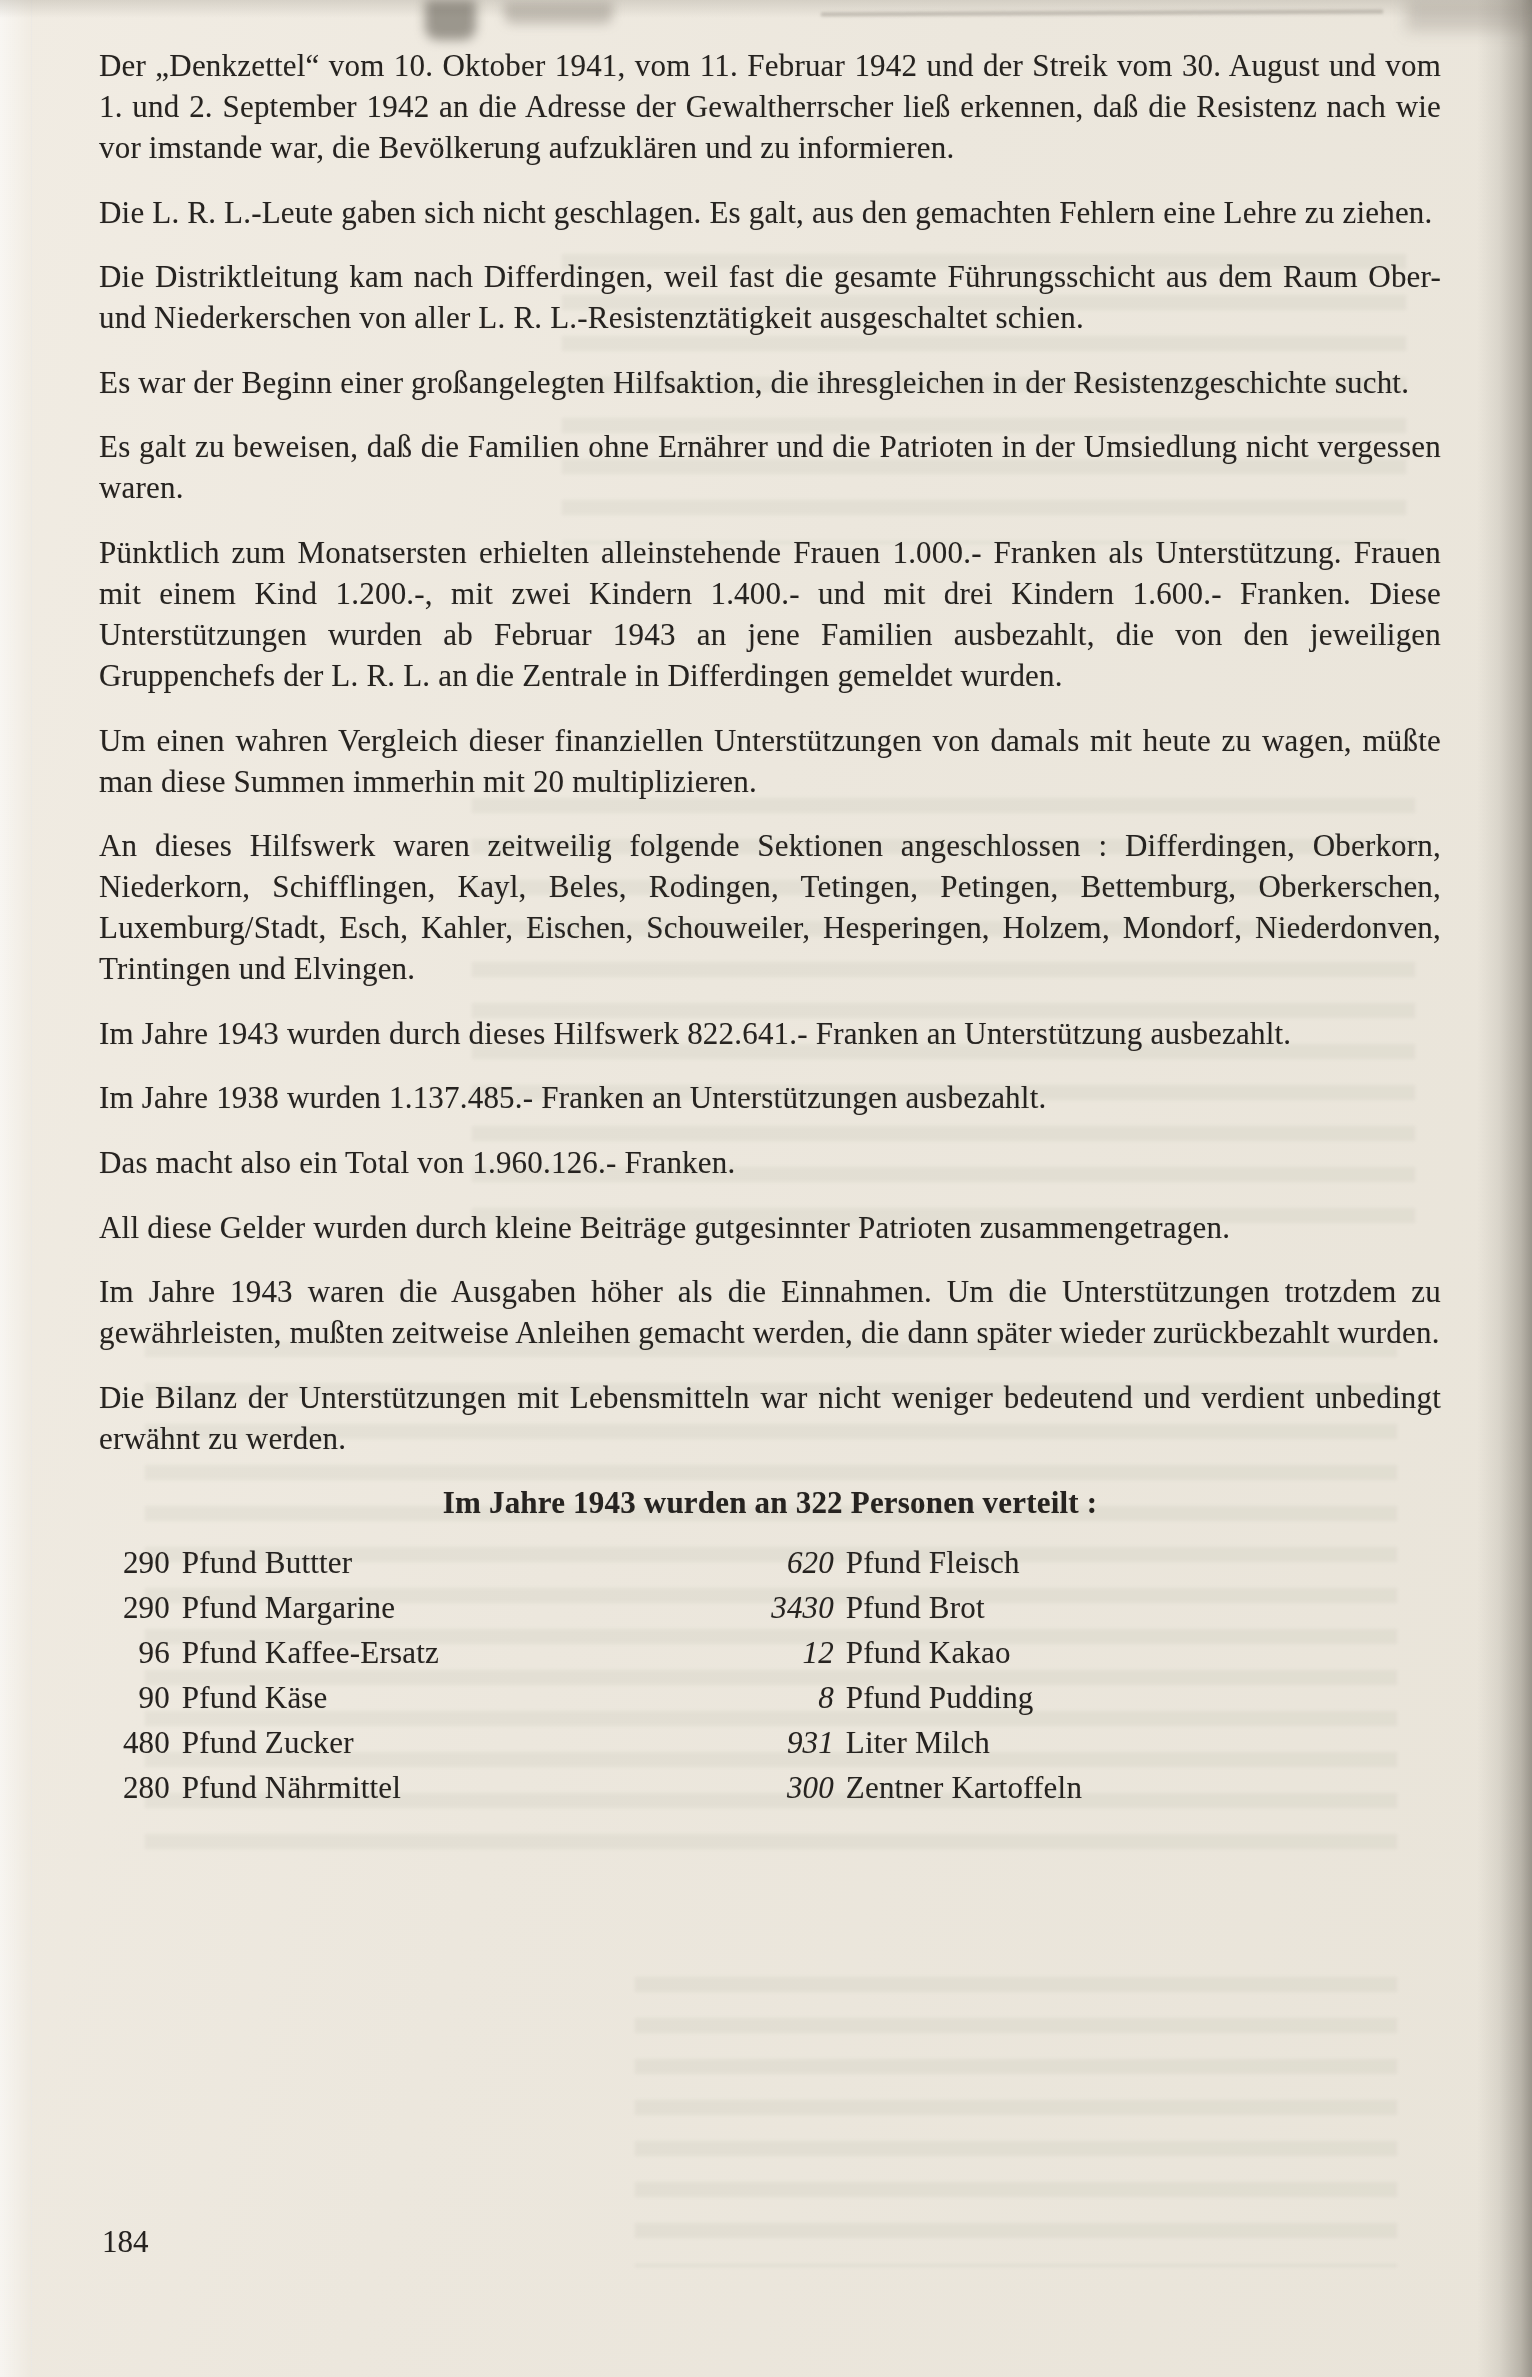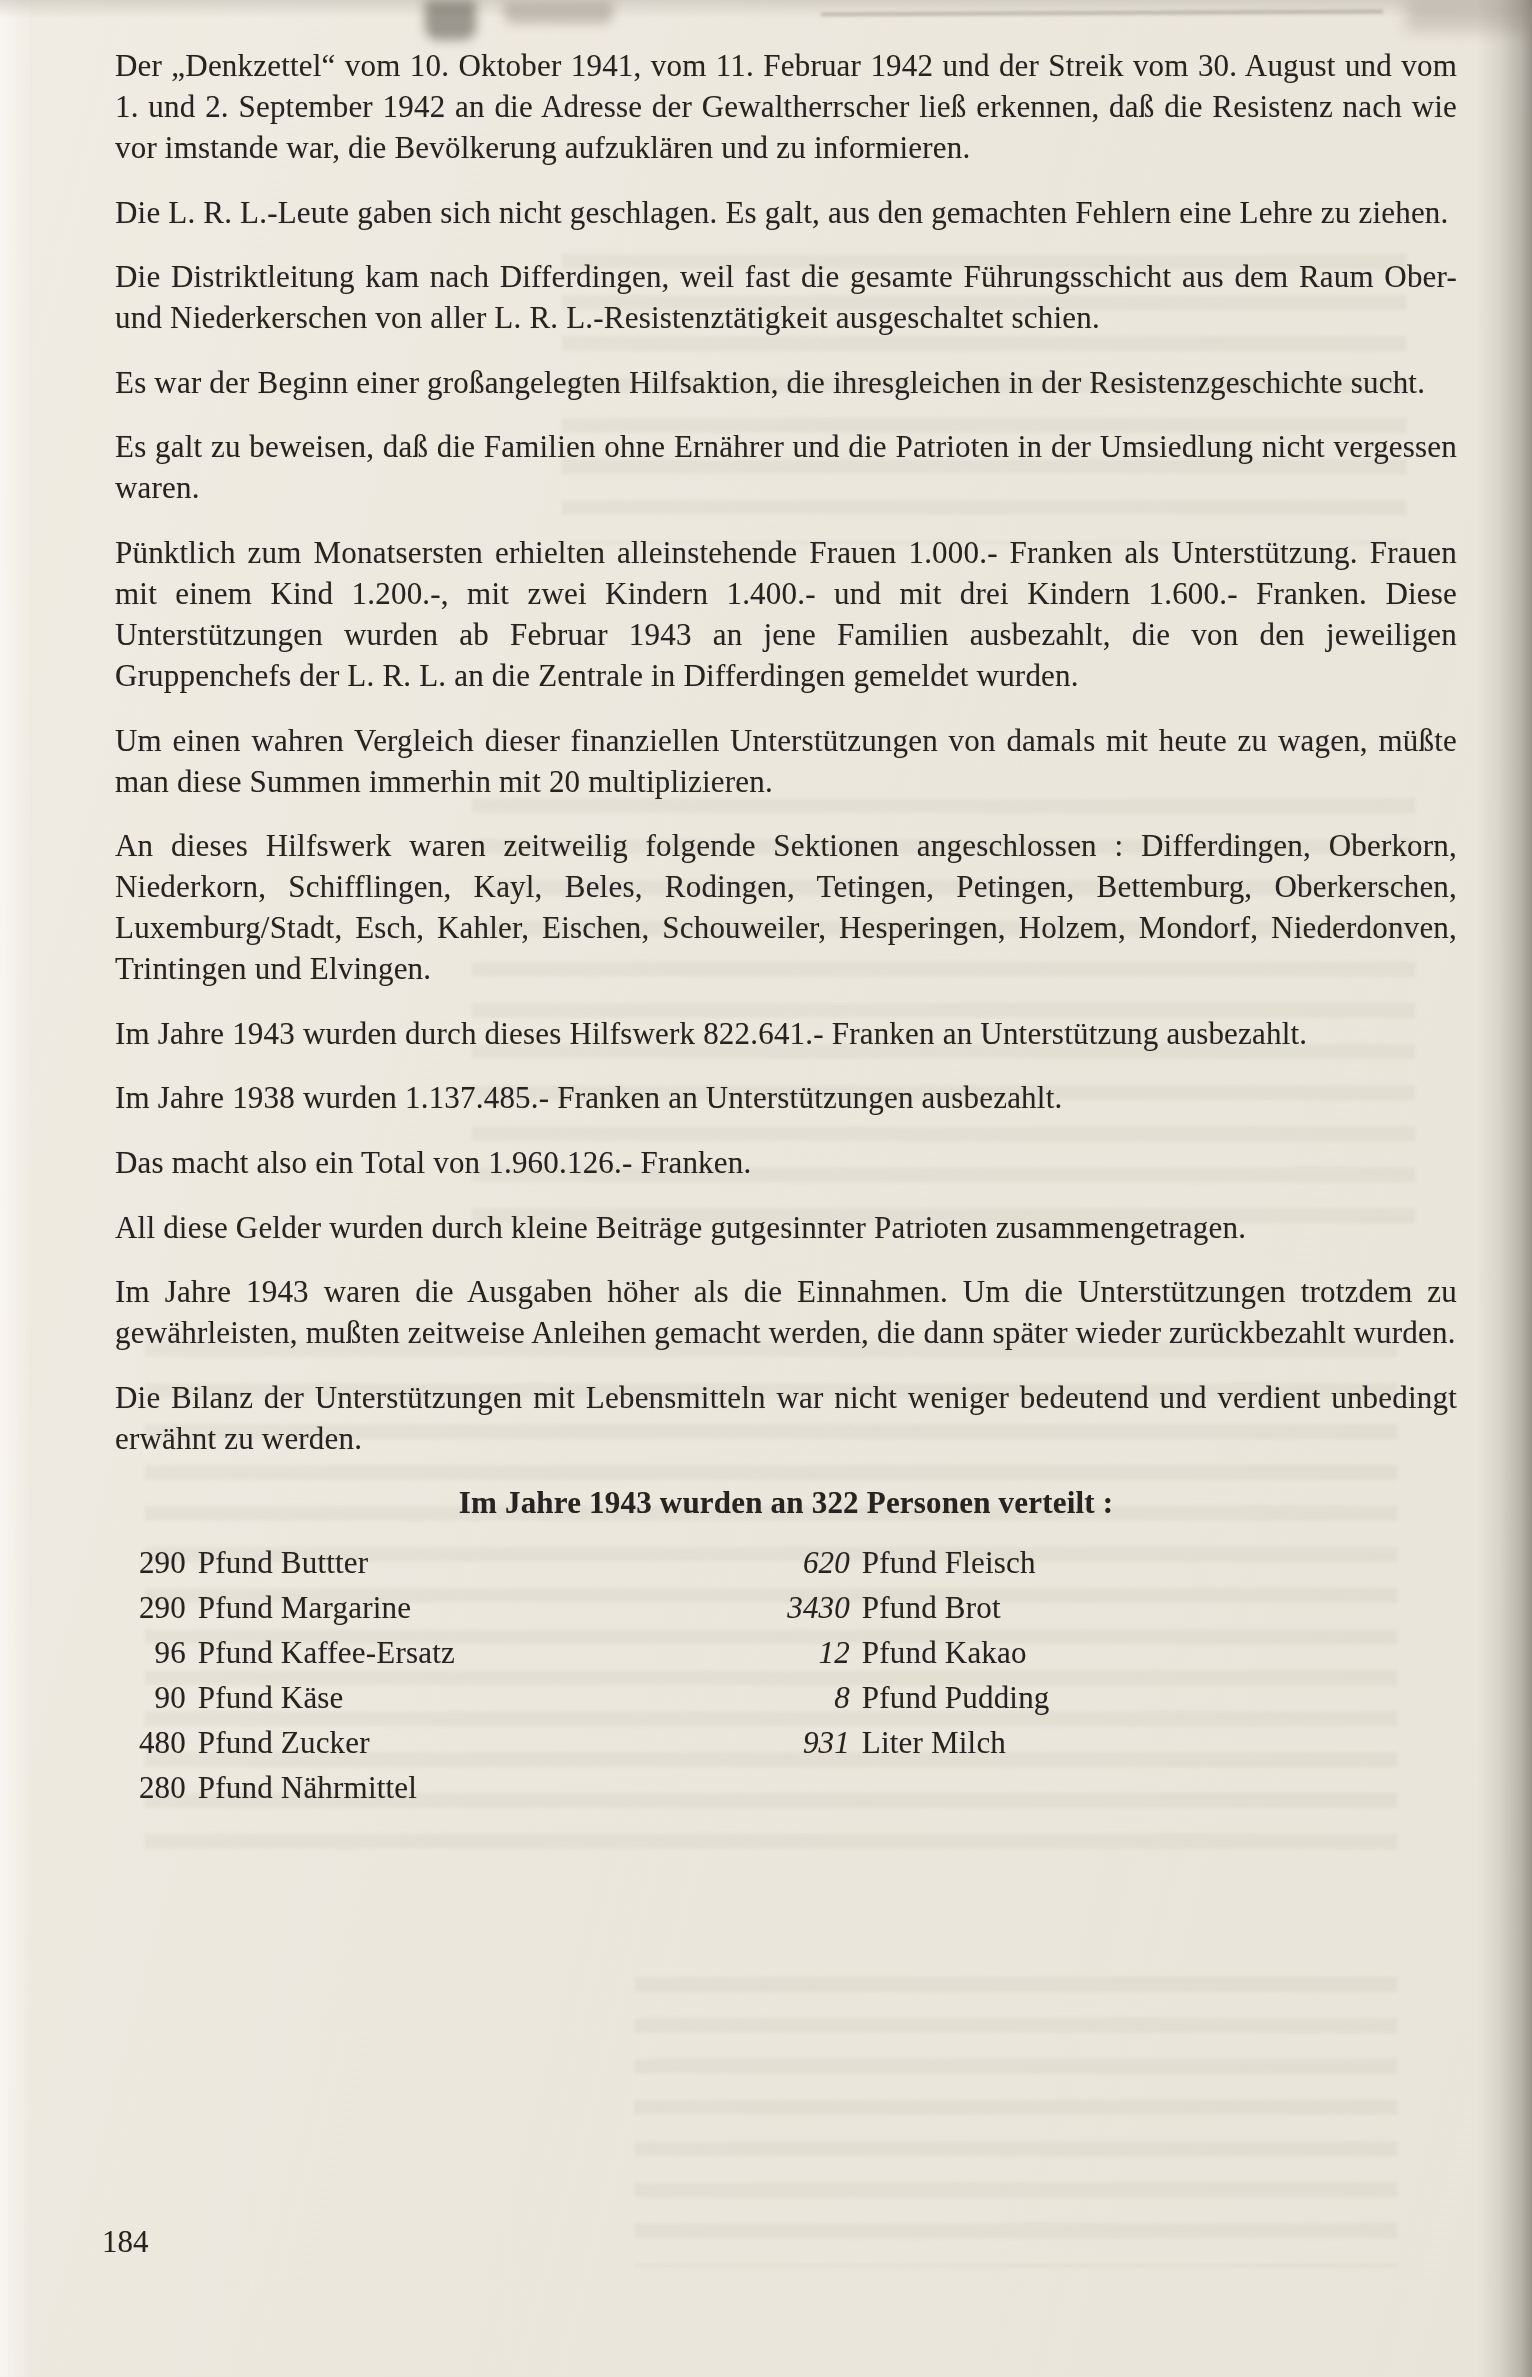--- a/index.html
+++ b/index.html
@@ -67,21 +67,21 @@
     pointer-events: none;
   }
   .ghost-1 { left: 562px; top: 254px;  width: 844px;  height: 290px; }
   .ghost-2 { left: 472px; top: 798px;  width: 943px; height: 435px; }
   .ghost-3 { left: 145px; top: 1342px; width: 1252px; height: 508px; }
   .ghost-4 { left: 635px; top: 1977px; width: 762px;  height: 290px; }
 
   
   .content {
     position: absolute;
-    left: 115px;
+    left: 99px;
     top: 45px;
     width: 1342px;
     color: #262320;
     font-size: 31px;
     line-height: 41px;
     text-align: justify;
     letter-spacing: 0.2px;
     hyphens: auto;
     text-shadow: 0 0 0.9px rgba(40,36,30,0.22);
   }
@@ -197,20 +197,24 @@
           <span class="item">Pfund Kakao</span>
         </div>
         <div class="food-row">
           <span class="qty">8</span>
           <span class="item">Pfund Pudding</span>
         </div>
         <div class="food-row">
           <span class="qty">931</span>
           <span class="item">Liter Milch</span>
         </div>
+        <div class="food-row">
+          <span class="qty">300</span>
+          <span class="item">Zentner Kartoffeln</span>
+        </div>
       </div>
     </div>
   </div>
 
   <div class="page-number">184</div>
 
 </div>
 
 
 </body></html>

